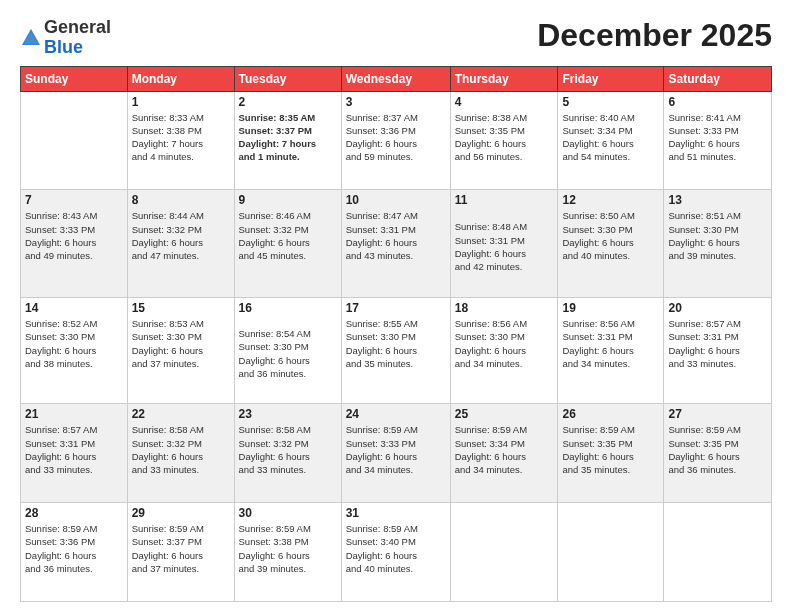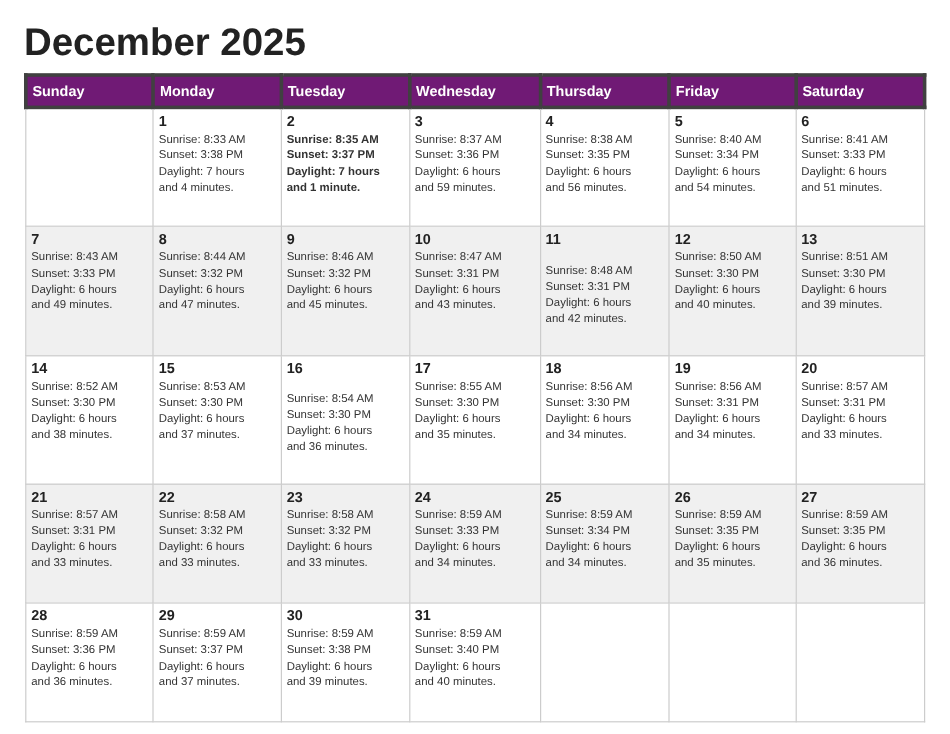--- a/index.html
+++ b/index.html
@@ -51,27 +51,27 @@
     .location {
       font-size: 16px;
       color: #444;
     }
     .calendar {
       width: 100%;
       border-collapse: collapse;
       flex: 1;
     }
     .calendar th {
-      background-color: #701a75;
+      background-color: #ef4444;
       color: #fff;
       font-size: 12px;
       font-weight: bold;
       padding: 5px 4px;
       text-align: left;
-      border: 3px solid #404040;
+      border: 1px solid #404040;
     }
     .calendar td {
       border: 1px solid #ccc;
       vertical-align: top;
       padding: 3px 4px;
       font-size: 10px;
       color: #333;
       width: 113px;
       height: 80px;
     }
@@ -95,20 +95,32 @@
     }
     .row-white td {
       background-color: #ffffff;
     }
   </style>
 </head>
 <body>
 
 <div class="page">
   <div class="header">
+    <div class="logo">
+      <svg class="logo-icon" viewBox="0 0 22 22" xmlns="http://www.w3.org/2000/svg">
+        <polygon points="11,2 20,18 2,18" fill="#1a6bbf" opacity="0.85"></polygon>
+        <polygon points="11,5 18,17 4,17" fill="#4a9ee0" opacity="0.5"></polygon>
+      </svg>
+      <div>
+        <div class="logo-text">
+          <span class="logo-general">General</span><br>
+          <span class="logo-blue">Blue</span>
+        </div>
+      </div>
+    </div>
     <div class="title-block">
       <div class="month-title">December 2025</div>
     </div>
   </div>
 
   <table class="calendar">
     <thead>
       <tr>
         <th>Sunday</th>
         <th>Monday</th>

